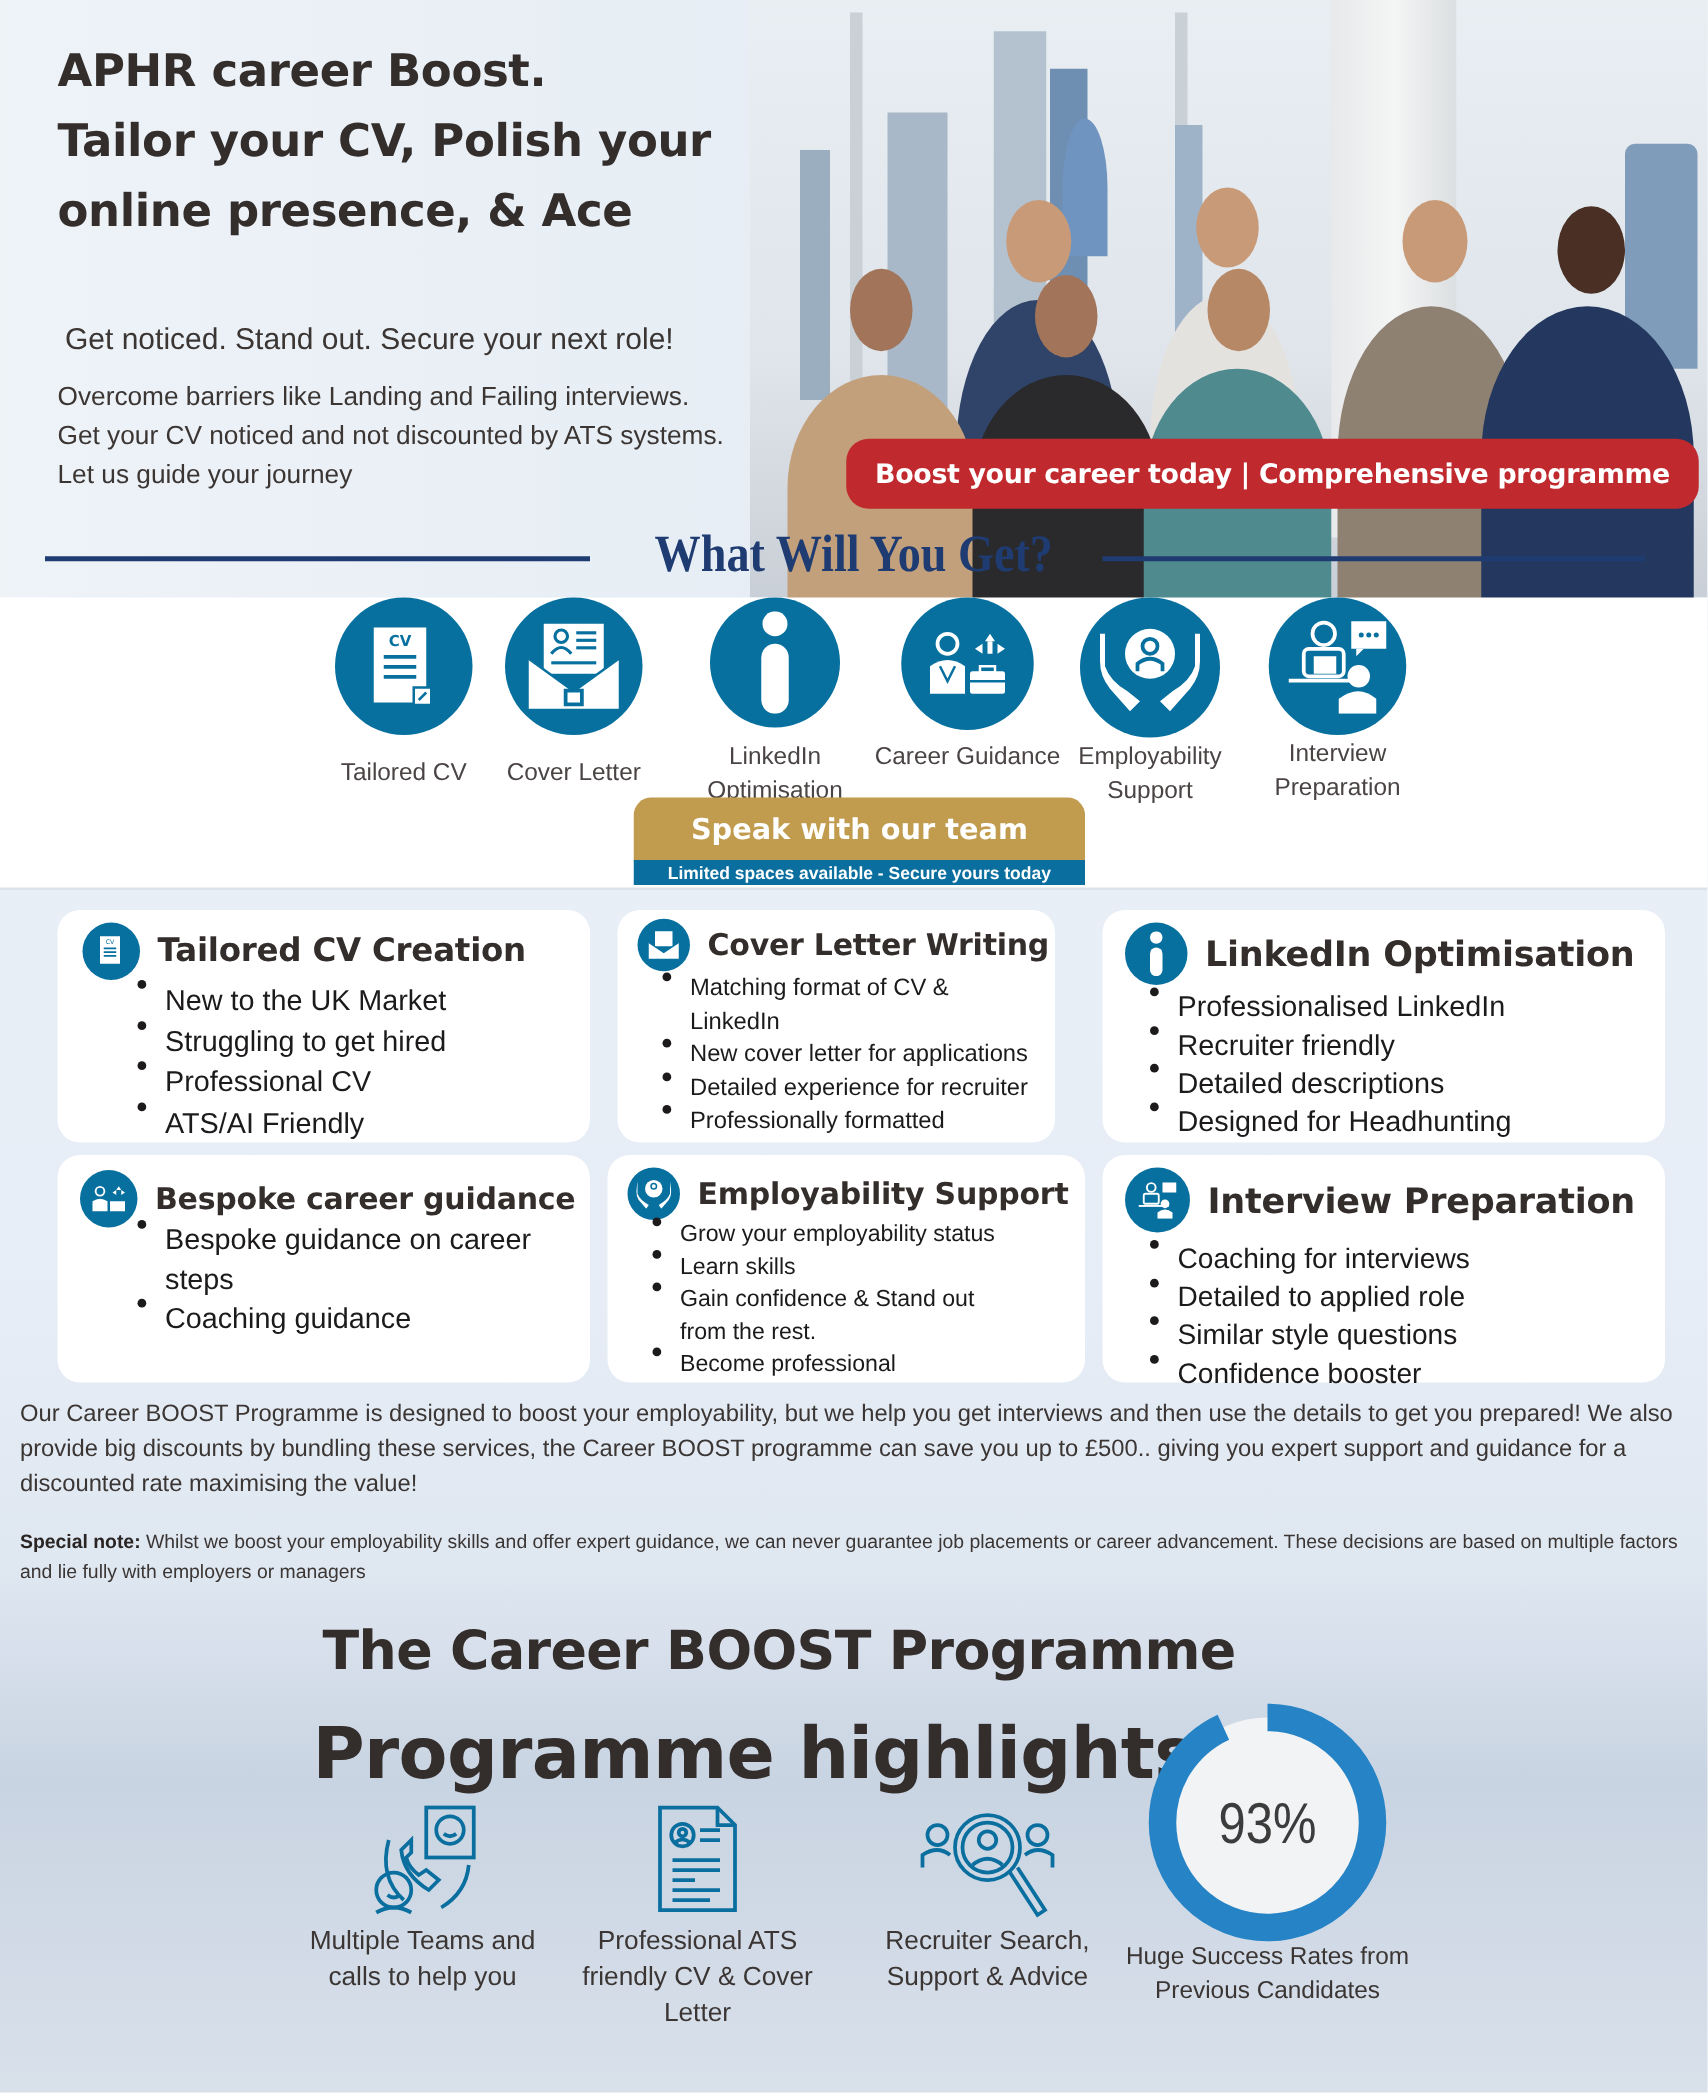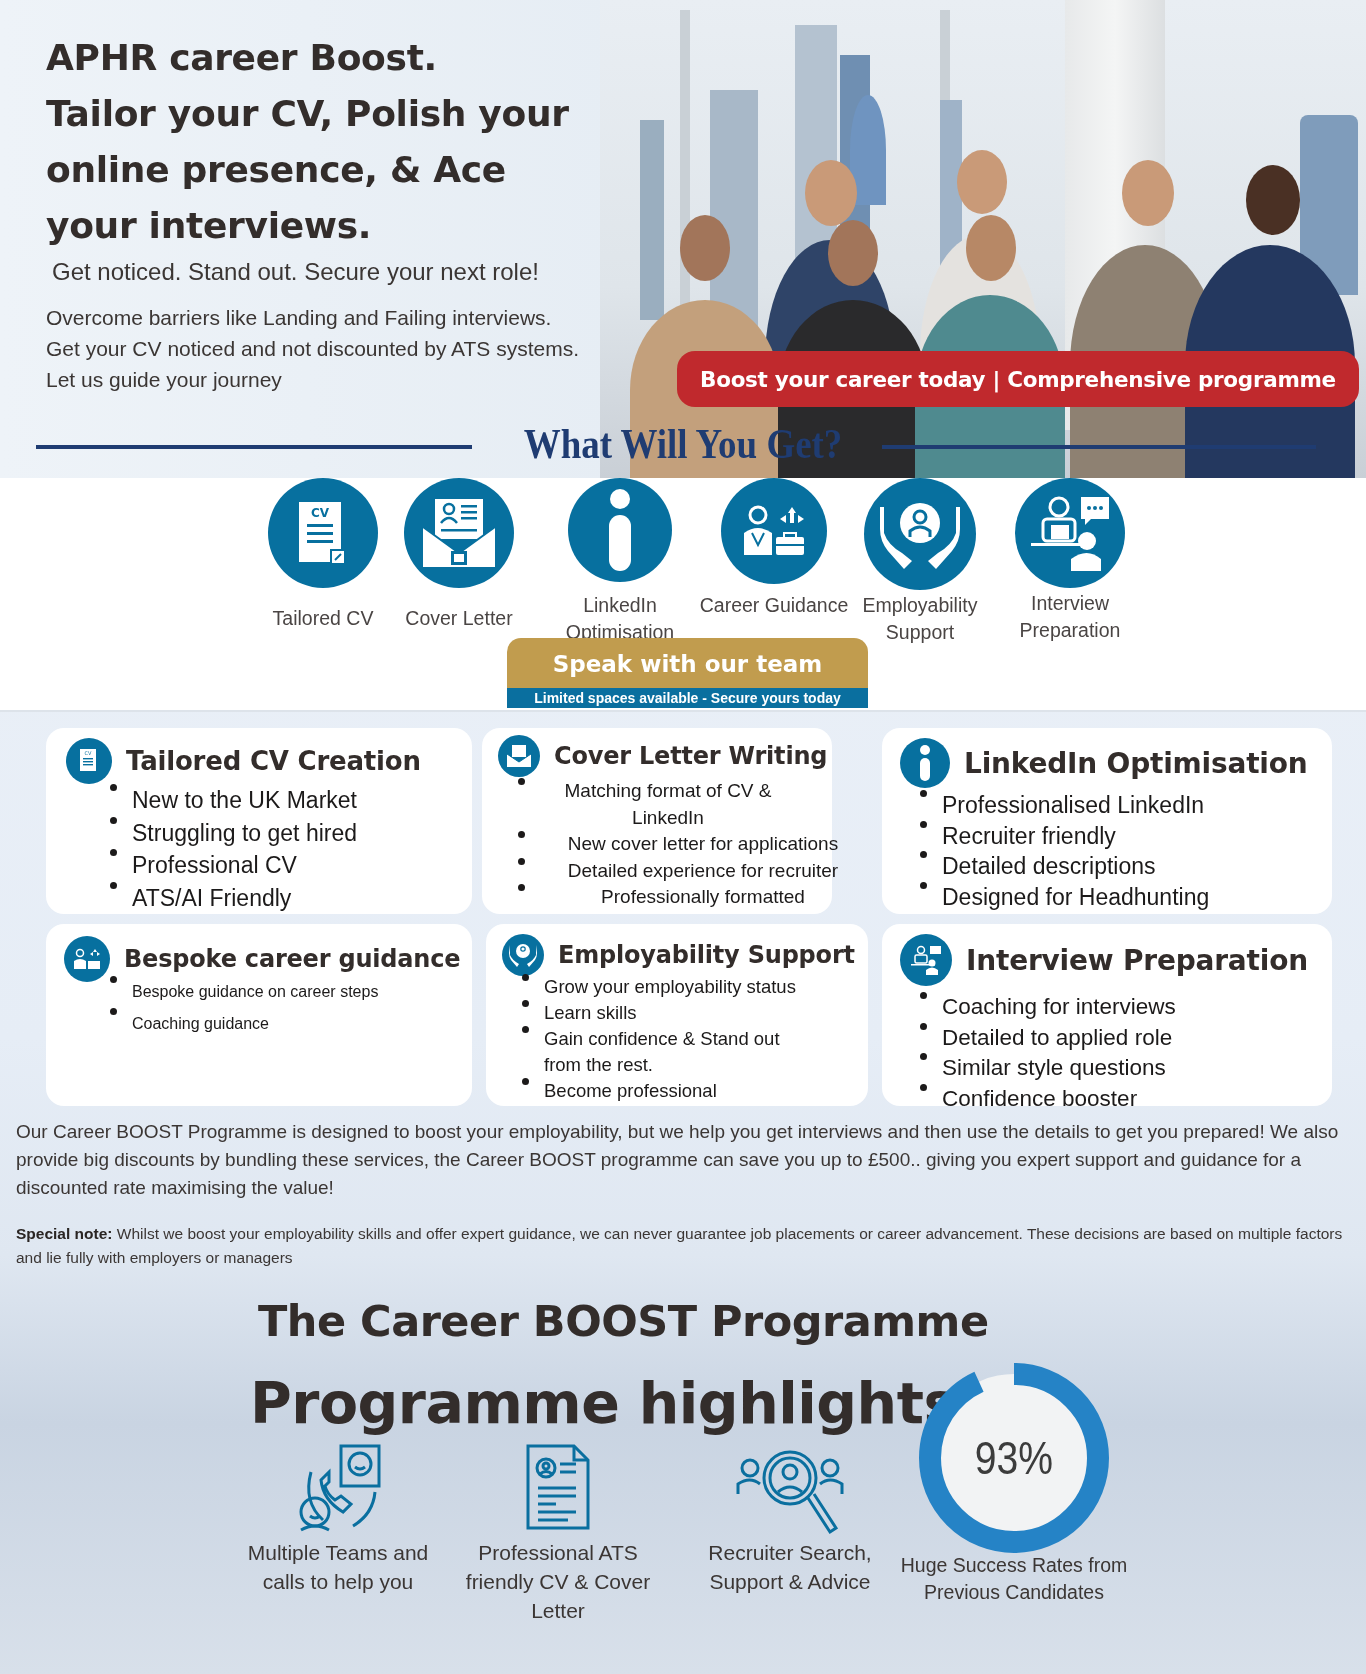--- a/index.html
+++ b/index.html
@@ -160,21 +160,20 @@
     <div class="person" style="left:178px; top:300px; width:150px; height:180px; background:#2a2a2c;"></div>
     <div class="head" style="left:228px; top:220px; width:50px; height:66px; background:#a2755a;"></div>
     <div class="person" style="left:315px; top:295px; width:150px; height:190px; background:#4f8a8f;"></div>
     <div class="head" style="left:366px; top:215px; width:50px; height:66px; background:#b78866;"></div>
   </div>
 
   <h1 class="hero-title">
     <span>APHR career Boost.</span><br>
     <span>Tailor your CV, Polish your</span><br>
     <span>online presence, &amp; Ace</span><br>
-    <span>your interviews.</span>
   </h1>
   <p class="hero-sub">Get noticed. Stand out. Secure your next role!</p>
   <p class="hero-desc">
     <span>Overcome barriers like Landing and Failing interviews.</span><br>
     <span>Get your CV noticed and not discounted by ATS systems.</span><br>
     <span>Let us guide your journey</span>
   </p>
   <a class="cta-red">Boost your career today | Comprehensive programme</a>
 
   <div class="wyg-line" style="left:36px; width:436px;"></div>
@@ -288,21 +287,21 @@
     <div class="card-title" style="font-size:26px;">Tailored CV Creation</div>
   </div>
   <ul style="left:62px; top:56px; font-size:23px; line-height:32.5px;">
     <li>New to the UK Market</li>
     <li>Struggling to get hired</li>
     <li>Professional CV</li>
     <li>ATS/AI Friendly</li>
   </ul>
 </div>
 
-<div class="card" style="left:482px; top:728px; width:350px; height:186px;text-align:center;">
+<div class="card" style="left:494px; top:728px; width:350px; height:186px;">
   <div class="card-head" style="left:16px; top:7px;">
     <div class="card-icon" style="width:42px;height:42px;">
       <svg width="26" height="24" viewBox="0 0 26 24">
           <rect x="6" y="1" width="14" height="12" fill="#fff"></rect>
           <path d="M1 10 L13 18 L25 10 L25 23 L1 23 Z" fill="#fff"></path>
           <path d="M1 10 L13 18 L25 10" fill="none" stroke="#07709f" stroke-width="1"></path>
         </svg>
     </div>
     <div class="card-title" style="font-size:24px;">Cover Letter Writing</div>
   </div>
@@ -337,21 +336,21 @@
     <div class="card-icon" style="width:46px;height:46px;">
       <svg width="28" height="22" viewBox="0 0 28 22">
           <circle cx="7" cy="5" r="3.5" fill="none" stroke="#fff" stroke-width="1.5"></circle>
           <path d="M1 21 L1 13 Q7 9 13 13 L13 21 Z" fill="#fff"></path>
           <path d="M17 6 L20 4 L20 8 Z M22 1 L20 4 L24 4 Z M27 6 L24 4 L24 8 Z" fill="#fff"></path>
           <rect x="15" y="13" width="12" height="8" fill="#fff"></rect>
         </svg>
     </div>
     <div class="card-title" style="font-size:24px;">Bespoke career guidance</div>
   </div>
-  <ul style="left:62px; top:52px; width:360px; font-size:16px; line-height:31.5px;">
+  <ul style="left:62px; top:52px; width:360px; font-size:23px; line-height:31.5px;">
     <li>Bespoke guidance on career steps</li>
     <li>Coaching guidance</li>
   </ul>
 </div>
 
 <div class="card" style="left:486px; top:924px; width:382px; height:182px;">
   <div class="card-head" style="left:16px; top:10px;">
     <div class="card-icon" style="width:42px;height:42px;">
       <svg width="28" height="24" viewBox="0 0 28 24">
           <circle cx="14" cy="8" r="7" fill="#fff"></circle>

